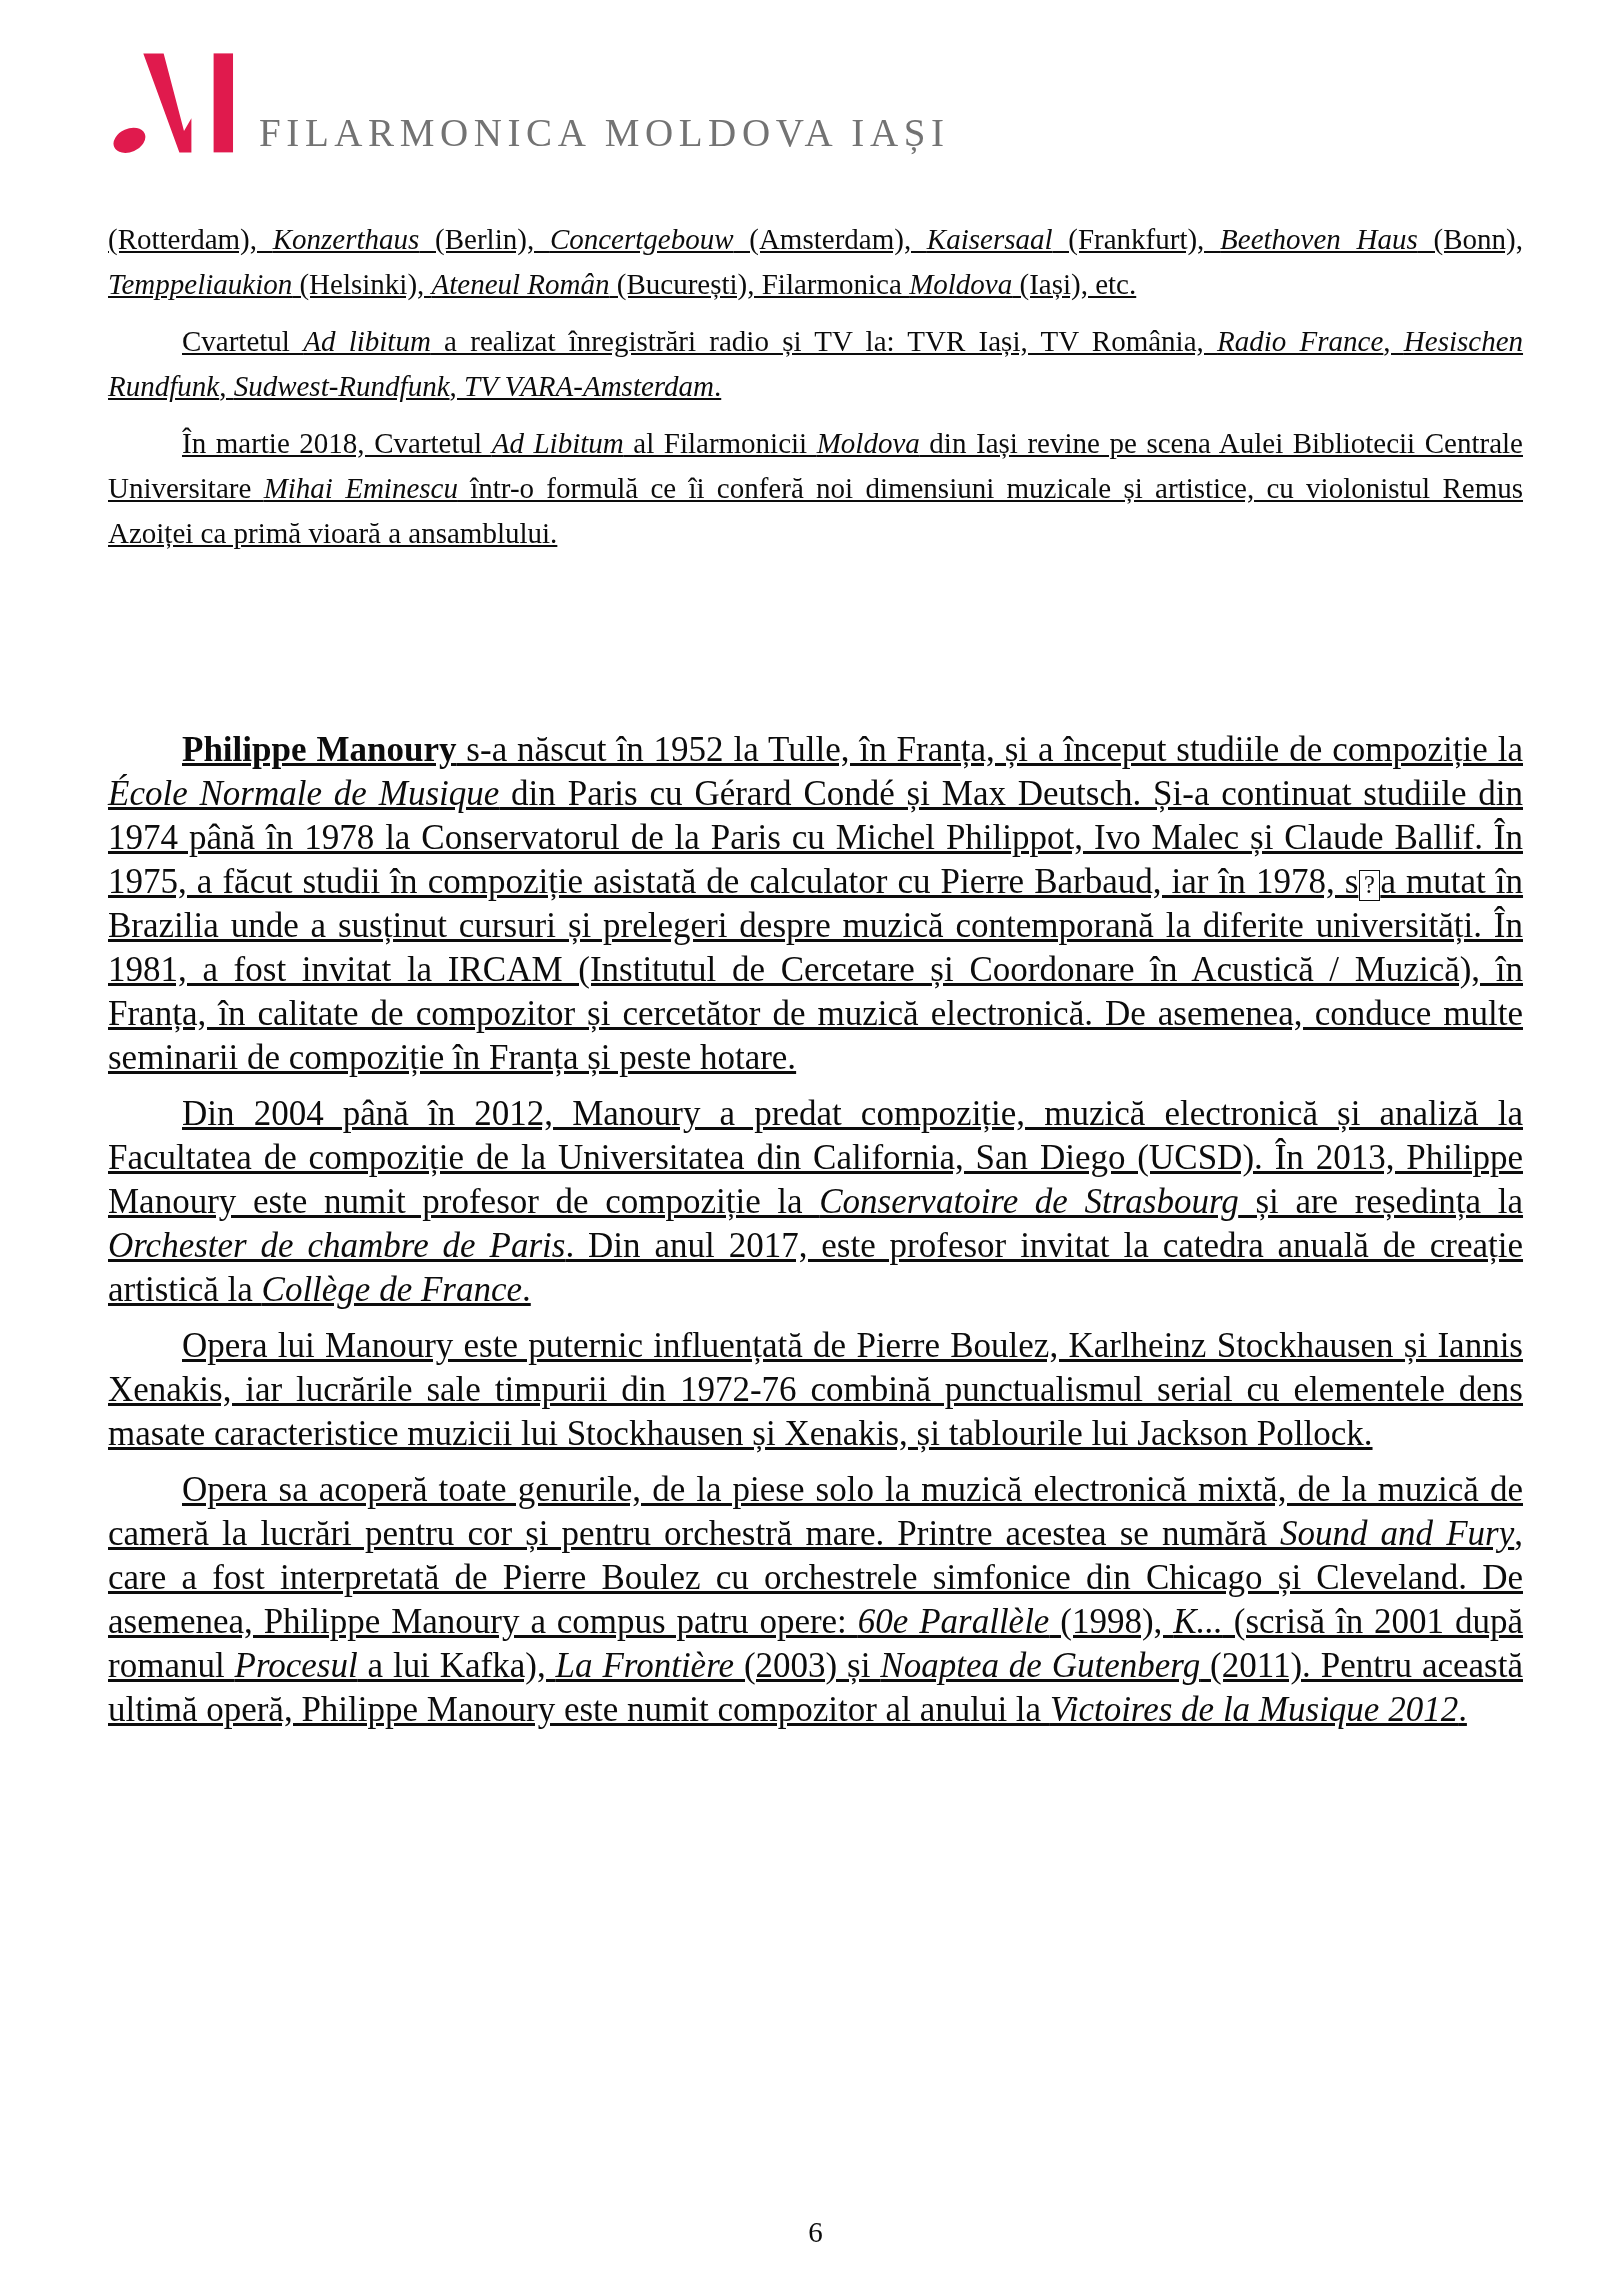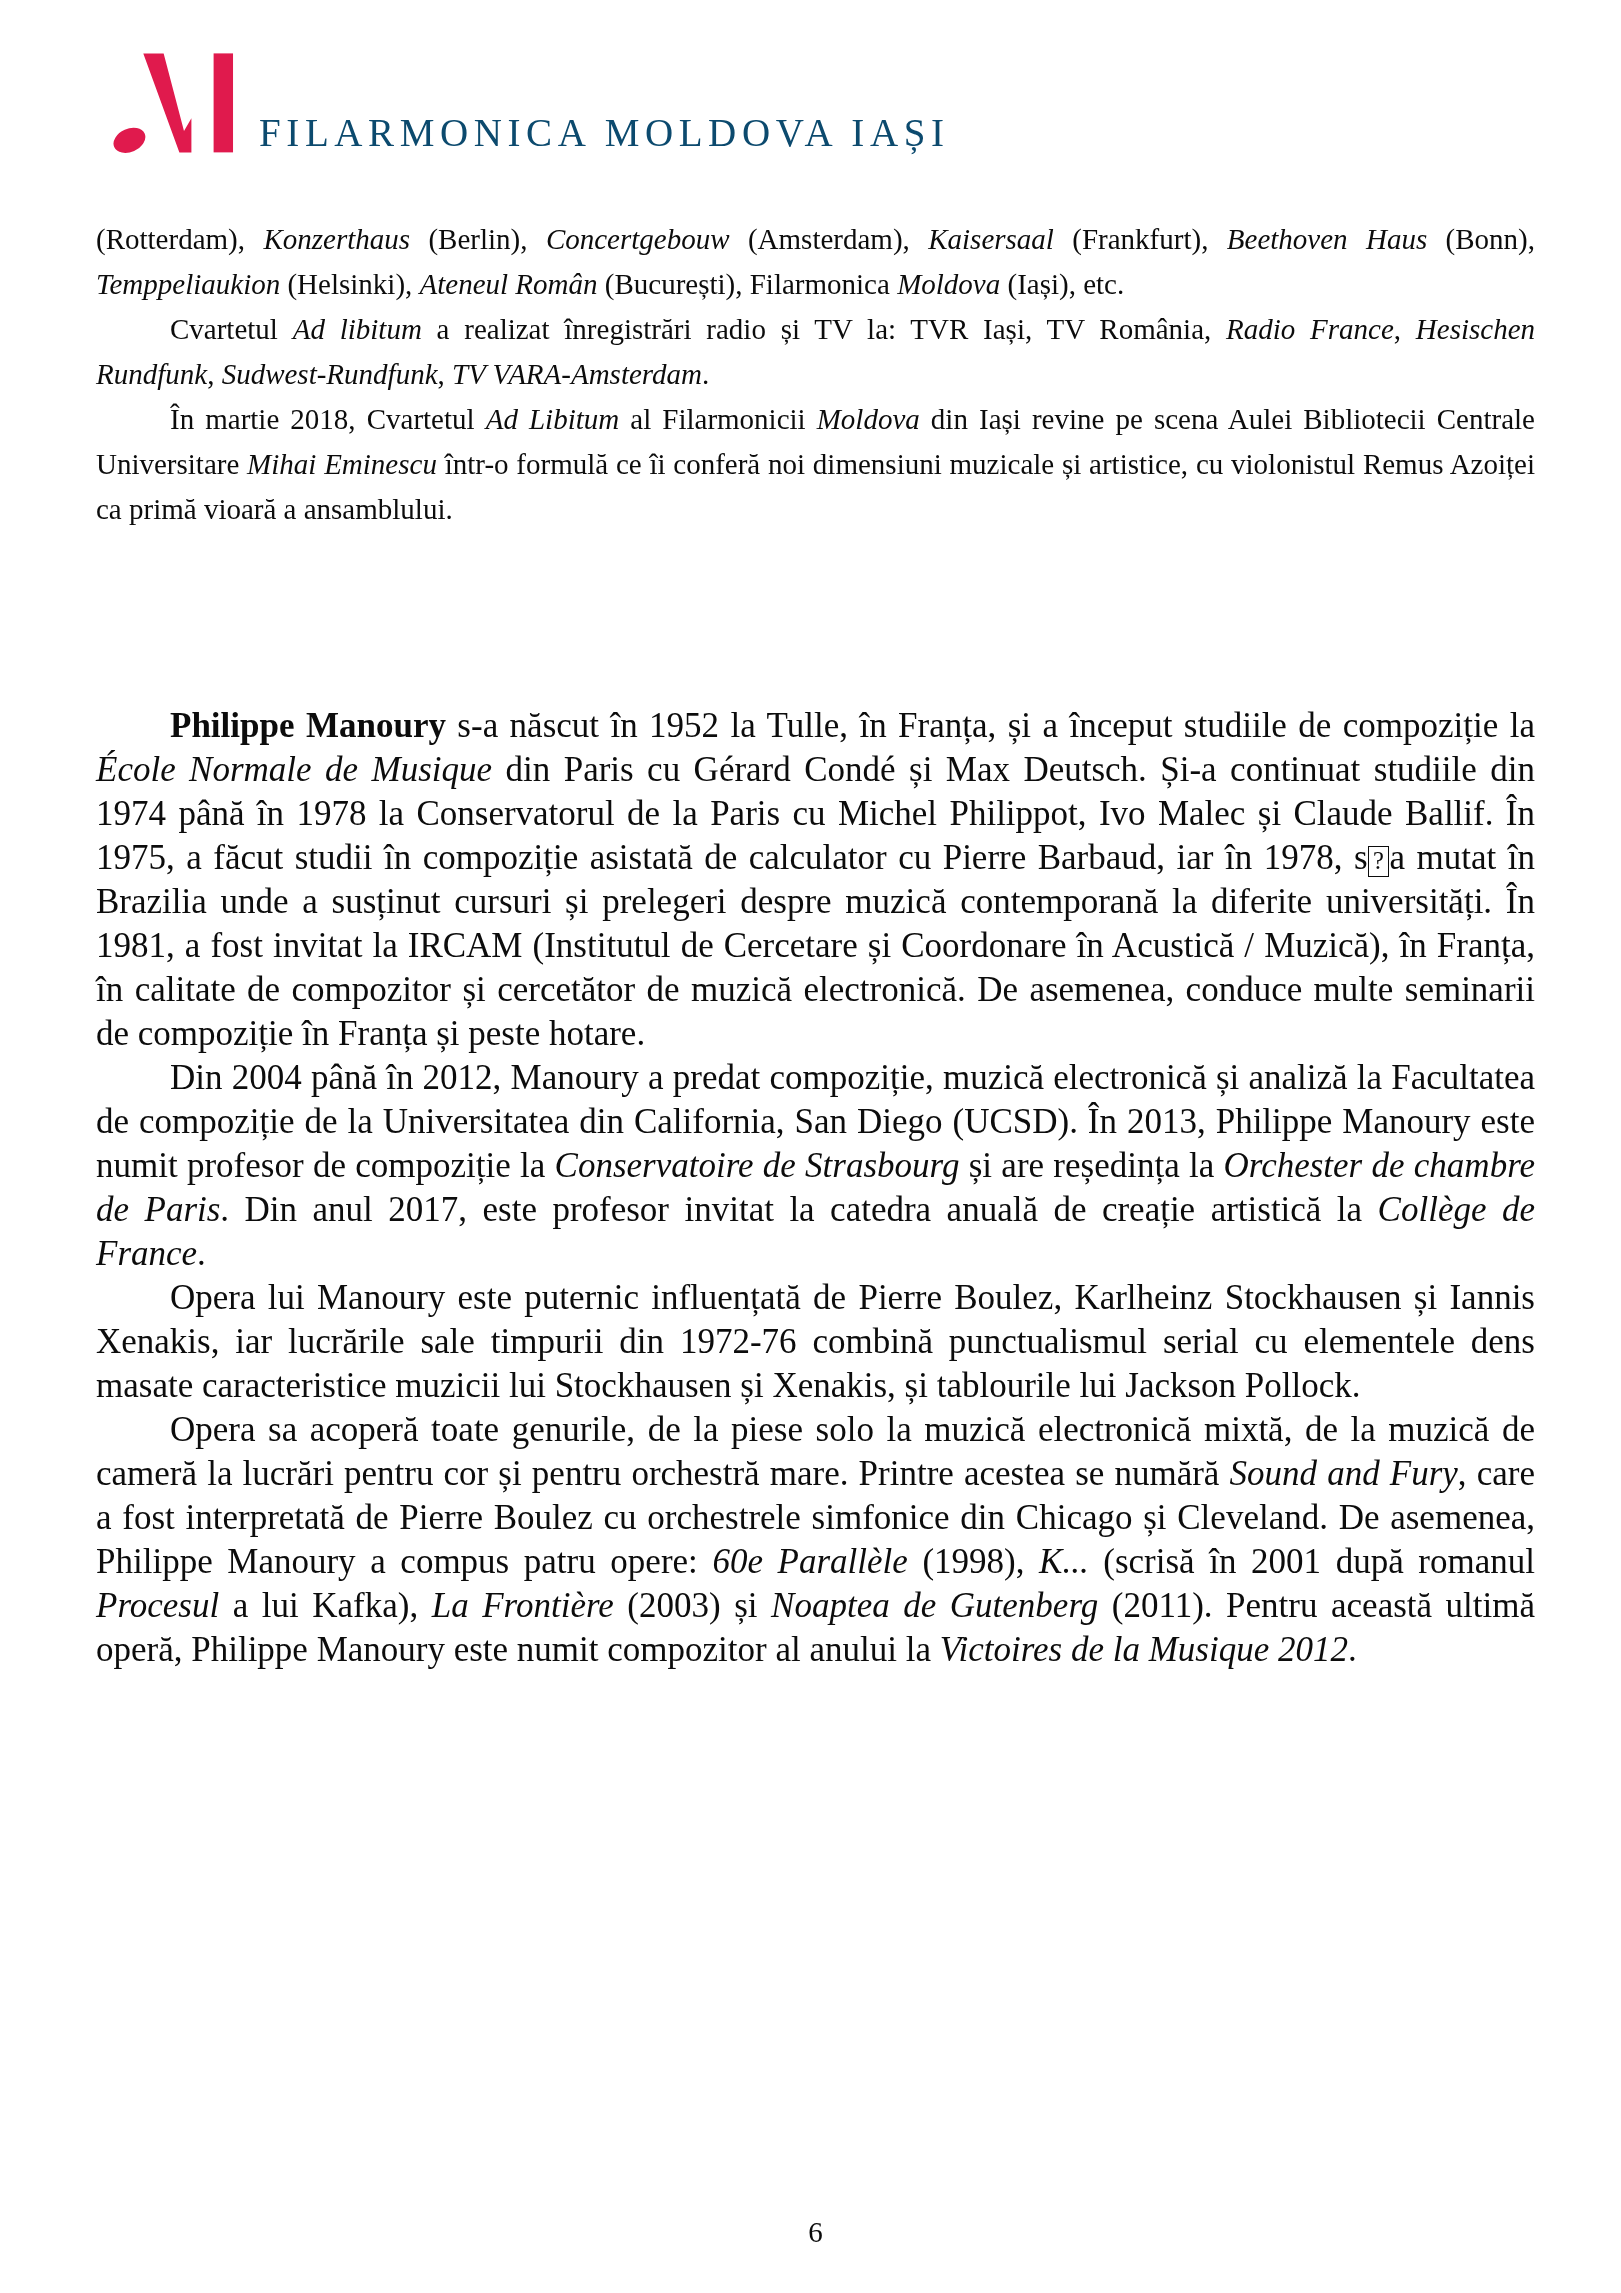--- a/index.html
+++ b/index.html
@@ -22,27 +22,27 @@
   .header {
     display: flex;
     align-items: flex-end;
     gap: 24px;
     height: 111px;
   }
   .logo-svg { display: block; width: 139px; height: 111px; flex: 0 0 auto; }
   .header-title {
     font-size: 39px;
     letter-spacing: 5.6px;
-    color: #0c4a6e;
+    color: #737373;
     margin: 0 0 1.9px 0;
     font-weight: normal;
     white-space: nowrap;
   }
   .body-text { margin-top: 60px; }
-  .para { margin: 0; text-align: justify; }
+  .para { margin: 12px; text-align: justify; text-decoration: underline; }
   .para.indent { text-indent: 74px; }
   .section-1 .para { font-size: 29px; line-height: 45px; }
   .section-2 { margin-top: 172px; }
   .section-2 .para { font-size: 35px; line-height: 44px; }
   .run-r { font-style: normal; font-weight: normal; }
   .run-i { font-style: italic; font-weight: normal; }
   .run-b { font-style: normal; font-weight: bold; }
   .run-box {
     display: inline-block;
     font-style: normal;

